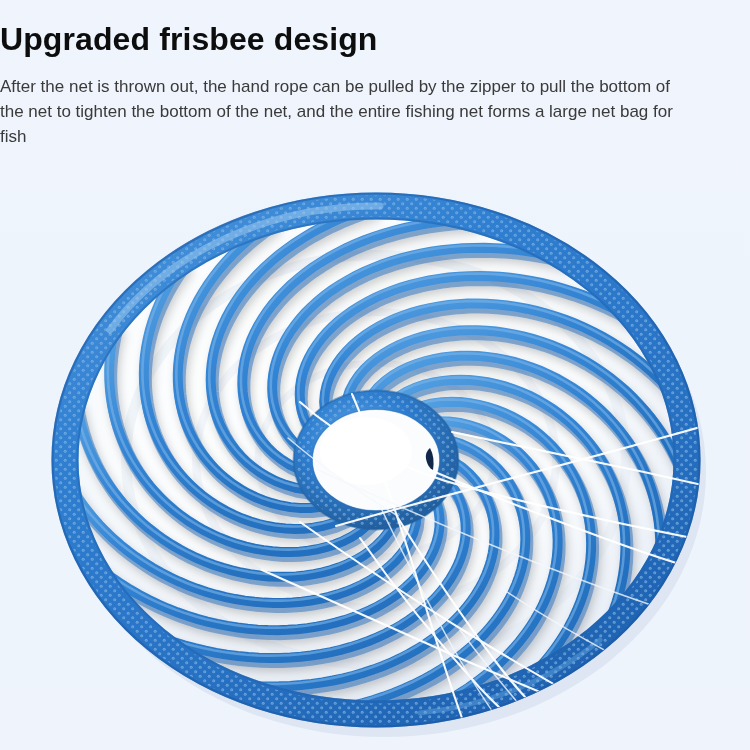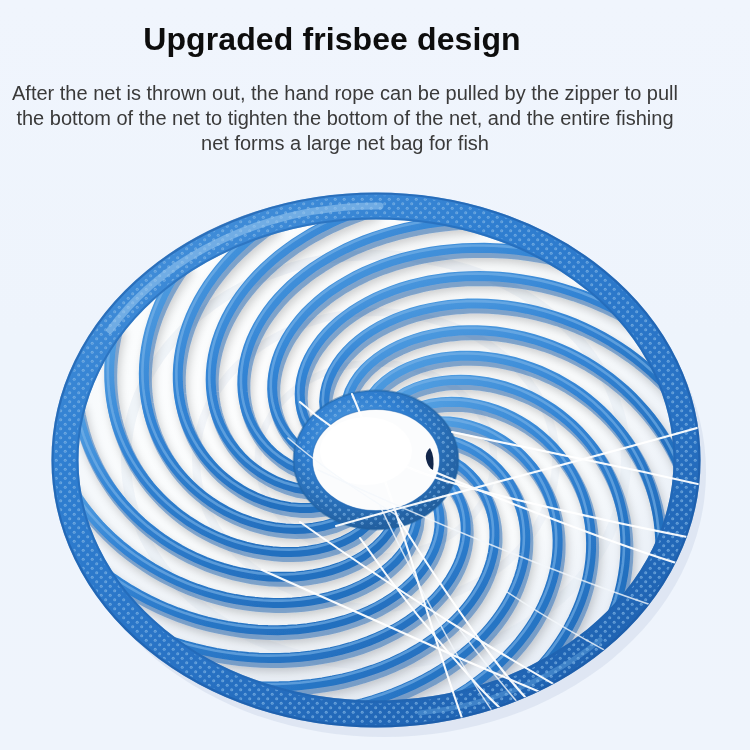--- a/index.html
+++ b/index.html
@@ -19,37 +19,36 @@
     height: 750px;
     background: linear-gradient(180deg, #f0f5fd 0%, #eef4fc 45%, #eff4fc 100%);
   }
 
   
   .header {
     position: absolute;
     left: 0;
     top: 0;
     width: 664px;
-    text-align: center;
   }
   .title {
     margin: 0;
     padding-top: 22px;
     font-size: 32px;
     font-weight: bold;
     letter-spacing: 0.1px;
     color: #0d0d0d;
     font-family: "Liberation Sans", sans-serif;
     line-height: 1.1;
   }
   .subtitle {
-    margin: 12px auto;
+    margin: 5px auto;
     padding-top: 12px;
     width: 690px;
-    font-size: 20px;
+    font-size: 17px;
     line-height: 25px;
     color: #3a3a3a;
     font-family: "Liberation Sans", sans-serif;
   }
 
   
   .product-stage {
     position: absolute;
     left: 0;
     top: 170px;

